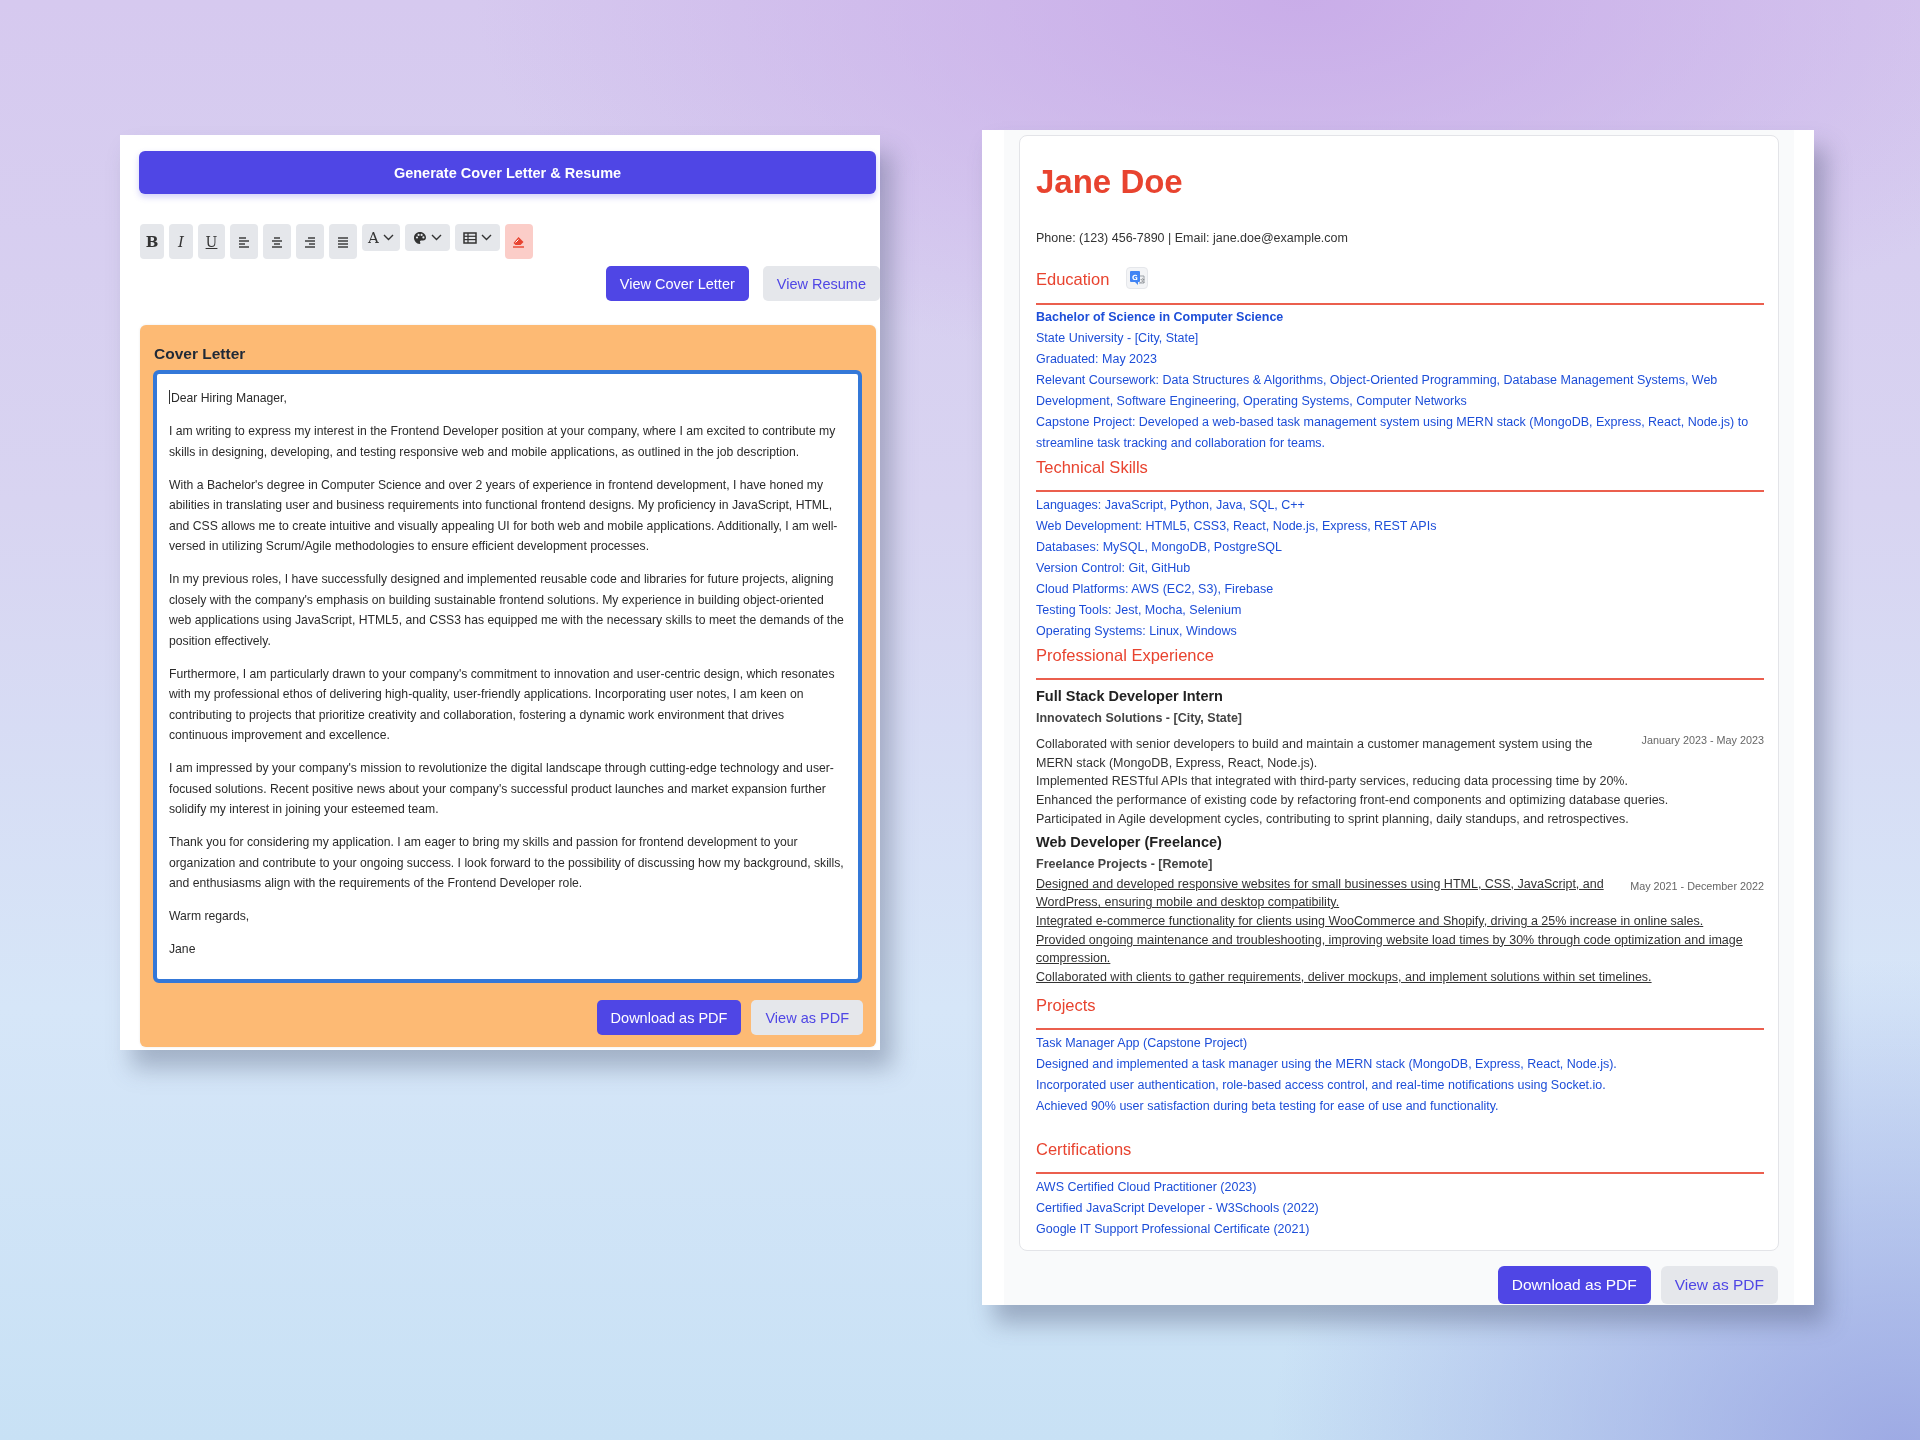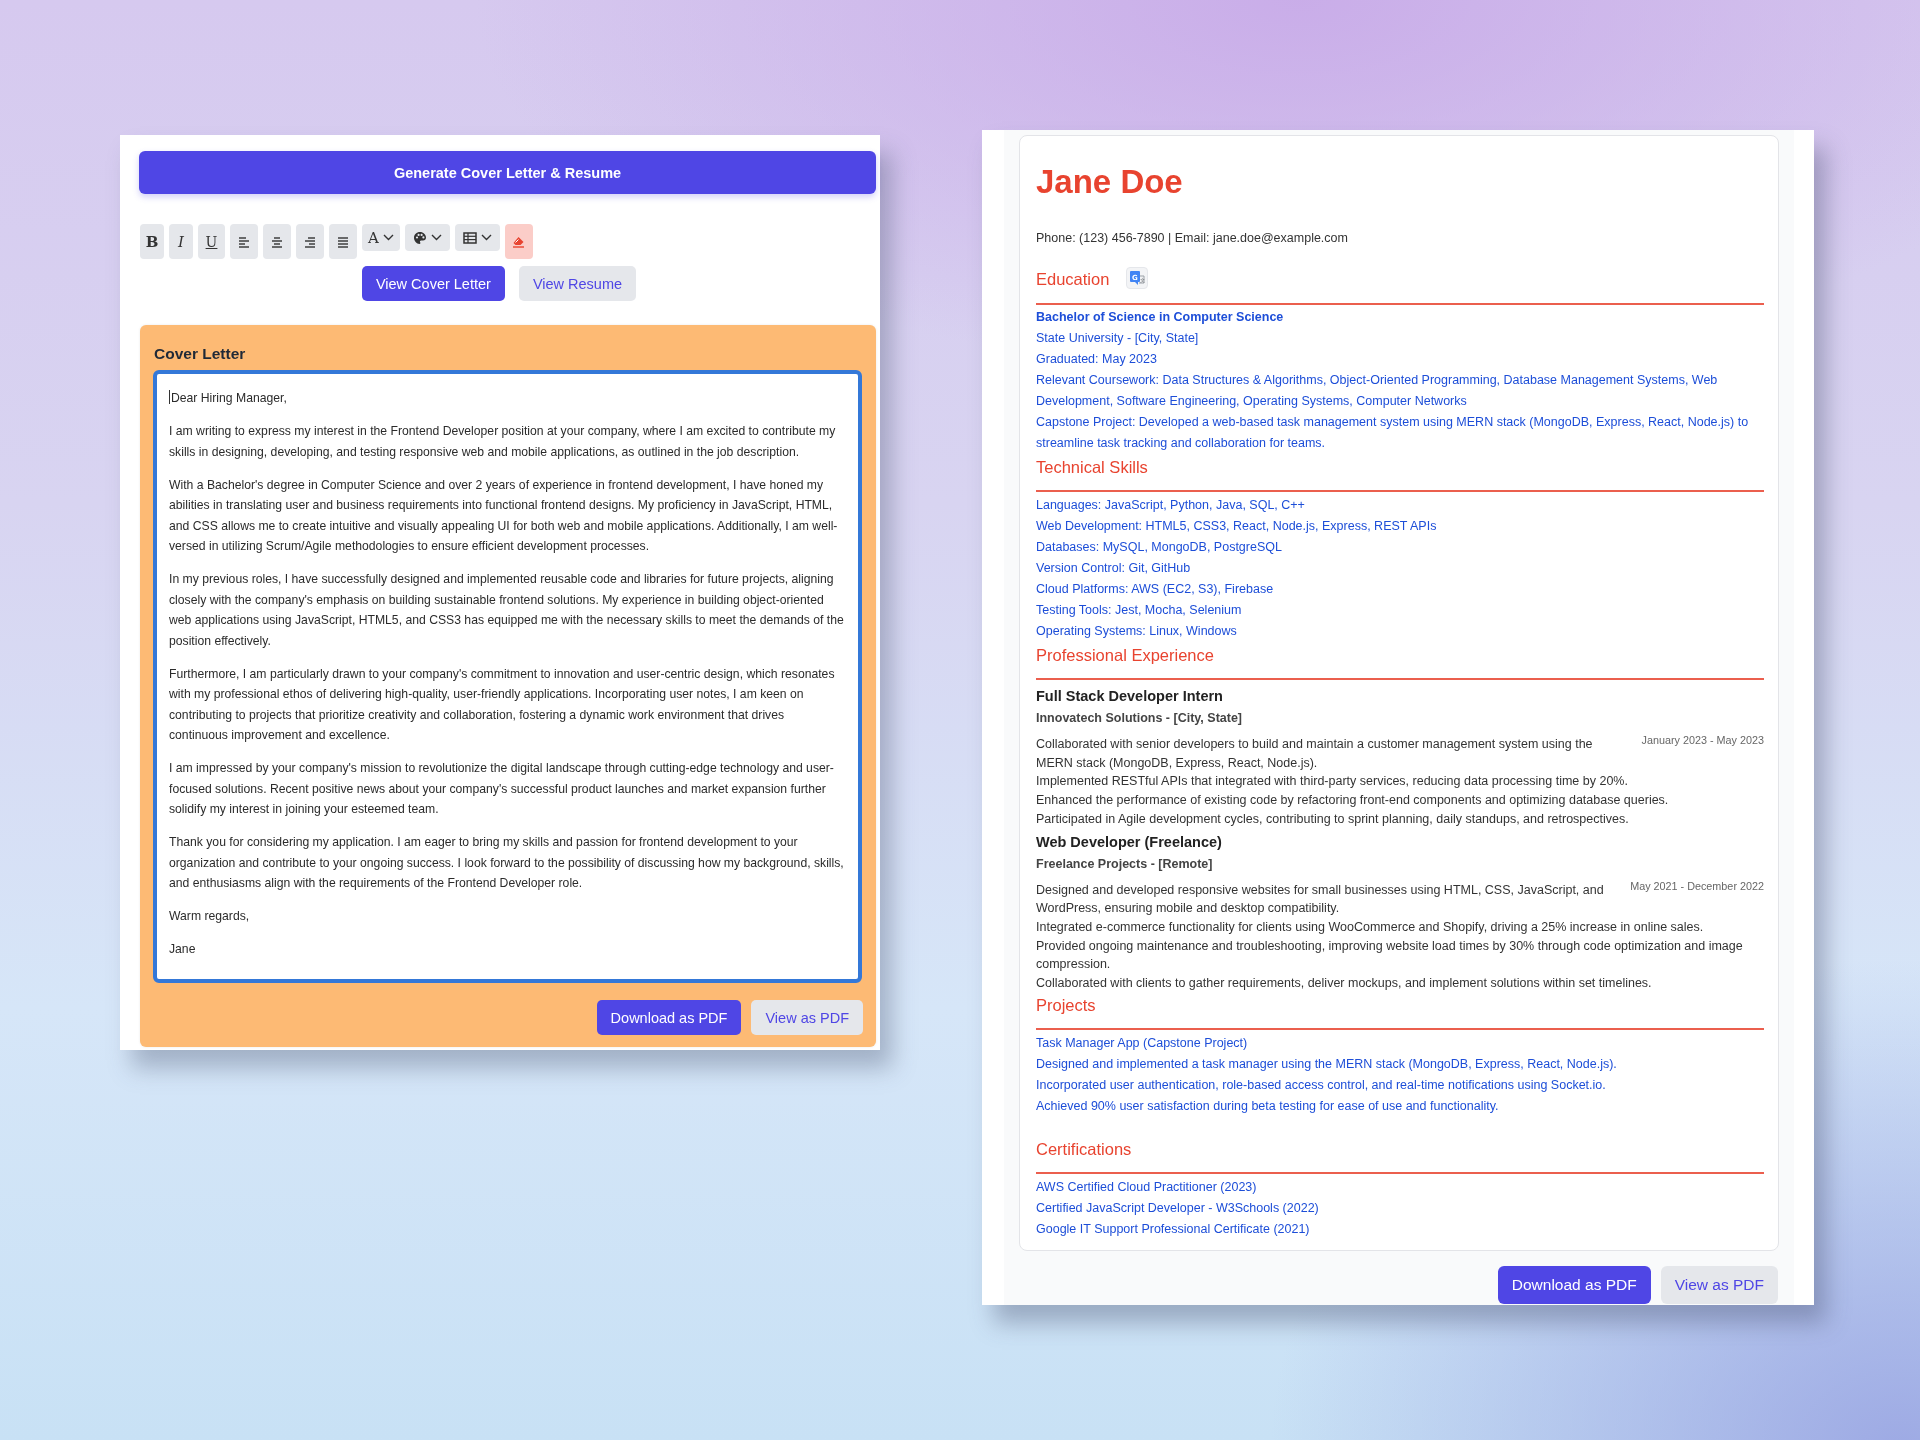--- a/index.html
+++ b/index.html
@@ -29,21 +29,21 @@
     .toolbar { position: absolute; left: 20px; top: 89px; display: flex; gap: 5px; align-items: flex-start; }
     .tb-btn {
       height: 35px; min-width: 24px; padding: 0 4px;
       background: #e5e7eb; border-radius: 4px;
       display: flex; align-items: center; justify-content: center;
       color: #333; font-family: "DejaVu Serif", serif; font-size: 15px;
     }
     .tb-btn.dd { height: 27px; padding: 0 6px; gap: 4px; }
     .tb-btn.eraser { background: #fbcdc8; }
     .tb-btn svg { display: block; }
-    .view-toggle { position: absolute; top: 131px; left: 0; width: 760px; display: flex; justify-content: center; gap: 14px; }
+    .view-toggle { position: absolute; top: 131px; left: 0; width: 760px; display: flex; justify-content: flex-end; gap: 14px; }
     .vbtn {
       height: 35px; padding: 0 14px; border-radius: 5px; border: none;
       font-family: "Liberation Sans", sans-serif; font-size: 14.5px;
       display: flex; align-items: center;
     }
     .vbtn.primary { background: #4f46e5; color: #fff; }
     .vbtn.secondary { background: #e5e7eb; color: #4f46e5; }
     .vbtn.view-cl { margin-left: -2px; }
 
     .cl-panel {
@@ -281,21 +281,21 @@
             <div class="job-line">Implemented RESTful APIs that integrated with third-party services, reducing data processing time by 20%.</div>
             <div class="job-line">Enhanced the performance of existing code by refactoring front-end components and optimizing database queries.</div>
             <div class="job-line">Participated in Agile development cycles, contributing to sprint planning, daily standups, and retrospectives.</div>
           </div>
         </div>
 
         <div style="position:relative;margin-top:2px;">
           <div class="job-title" style="line-height:22px;">Web Developer (Freelance)</div>
           <div class="job-company" style="line-height:22px;">Freelance Projects - [Remote]</div>
           <div class="job-date" style="top:49px;">May 2021 - December 2022</div>
-          <div style="margin-top:6px;">
+          <div style="text-decoration:underline;">
             <div class="job-line" style="padding-right:150px;">Designed and developed responsive websites for small businesses using HTML, CSS, JavaScript, and WordPress, ensuring mobile and desktop compatibility.</div>
             <div class="job-line">Integrated e-commerce functionality for clients using WooCommerce and Shopify, driving a 25% increase in online sales.</div>
             <div class="job-line">Provided ongoing maintenance and troubleshooting, improving website load times by 30% through code optimization and image compression.</div>
             <div class="job-line">Collaborated with clients to gather requirements, deliver mockups, and implement solutions within set timelines.</div>
           </div>
         </div>
       </div>
 
       <div class="sec" style="top:860px;">
         <div class="r-section-title">Projects</div>

